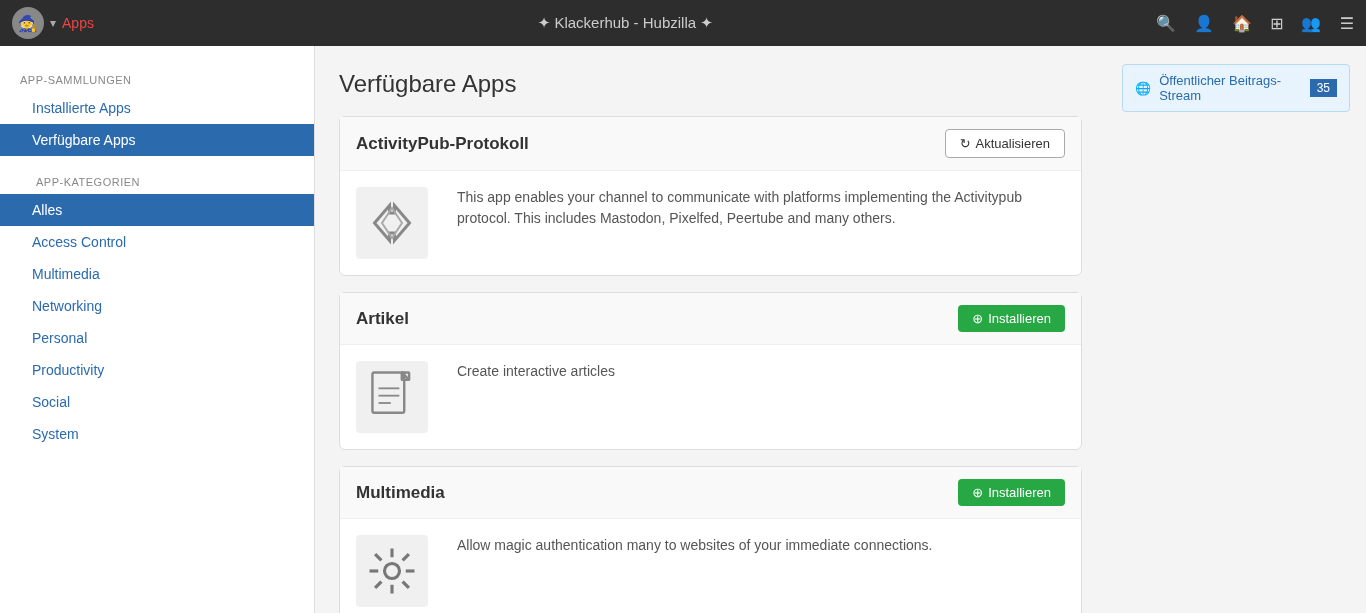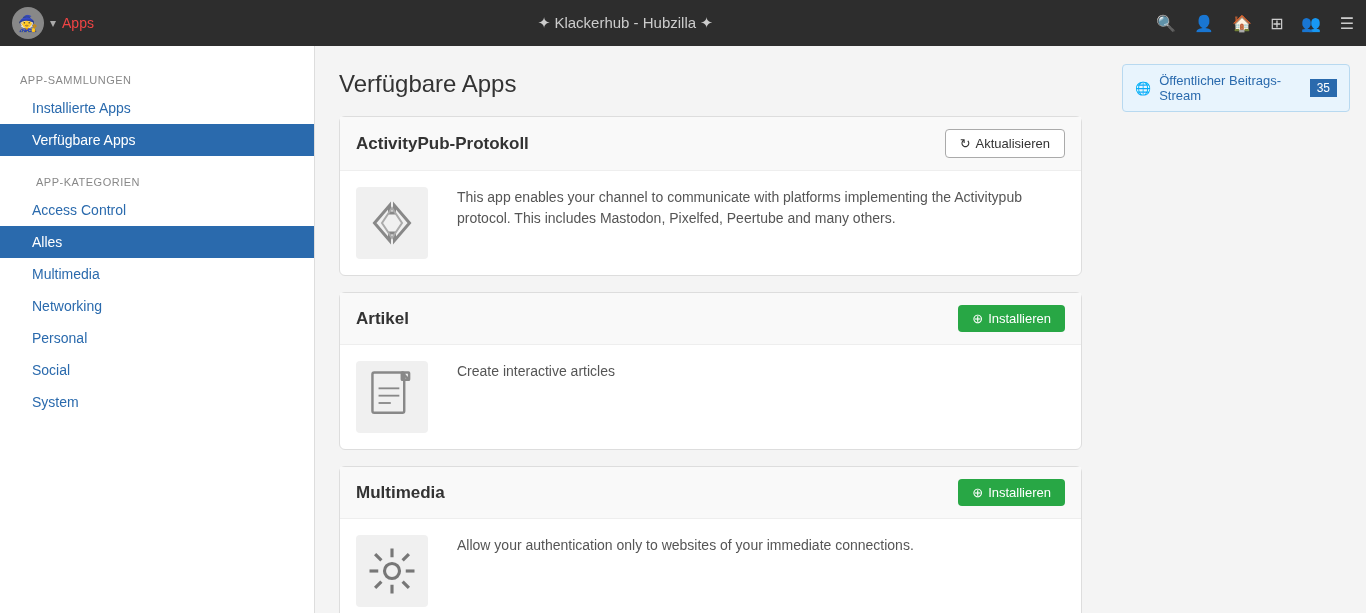--- a/index.html
+++ b/index.html
@@ -237,25 +237,26 @@
 
 <div class="layout">
 
   <aside class="sidebar">
     <div class="sidebar-section-label">APP-SAMMLUNGEN</div>
     <a class="sidebar-item">Installierte Apps</a>
     <a class="sidebar-item active">Verfügbare Apps</a>
 
     <div class="sidebar-section-label" style="margin-top:10px;padding-left:36px;">APP-KATEGORIEN</div>
 
+    <a class="sidebar-item active">Alles</a>
     <a class="sidebar-item">Access Control</a>
-    <a class="sidebar-item active">Alles</a>
     <a class="sidebar-item">Multimedia</a>
     <a class="sidebar-item">Networking</a>
     <a class="sidebar-item">Personal</a>
+    <a class="sidebar-item">Productivity</a>
     <a class="sidebar-item">Social</a>
     <a class="sidebar-item">System</a>
   </aside>
 
   <main class="main-content">
     <h1 class="page-title">Verfügbare Apps</h1>
 
     <div class="app-card">
       <div class="app-card-header">
         <span class="app-card-title">ActivityPub-Protokoll</span>
@@ -315,21 +316,21 @@
               <line x1="40" y1="62" x2="40" y2="76"></line>
               <line x1="4" y1="40" x2="18" y2="40"></line>
               <line x1="62" y1="40" x2="76" y2="40"></line>
               <line x1="13" y1="13" x2="23" y2="23"></line>
               <line x1="57" y1="57" x2="67" y2="67"></line>
               <line x1="67" y1="13" x2="57" y2="23"></line>
               <line x1="23" y1="57" x2="13" y2="67"></line>
             </g>
           </svg>
         </div>
-        <p class="app-description">Allow your authentication only to websites of your immediate connections.</p>
+        <p class="app-description">Allow magic authentication many to websites of your immediate connections.</p>
       </div>
     </div>
 
   </main>
 
   <aside class="right-panel">
     <div class="right-panel-item">
       <span>🌐</span>
       <span>Öffentlicher Beitrags-Stream</span>
       <span class="right-panel-badge">35</span>

